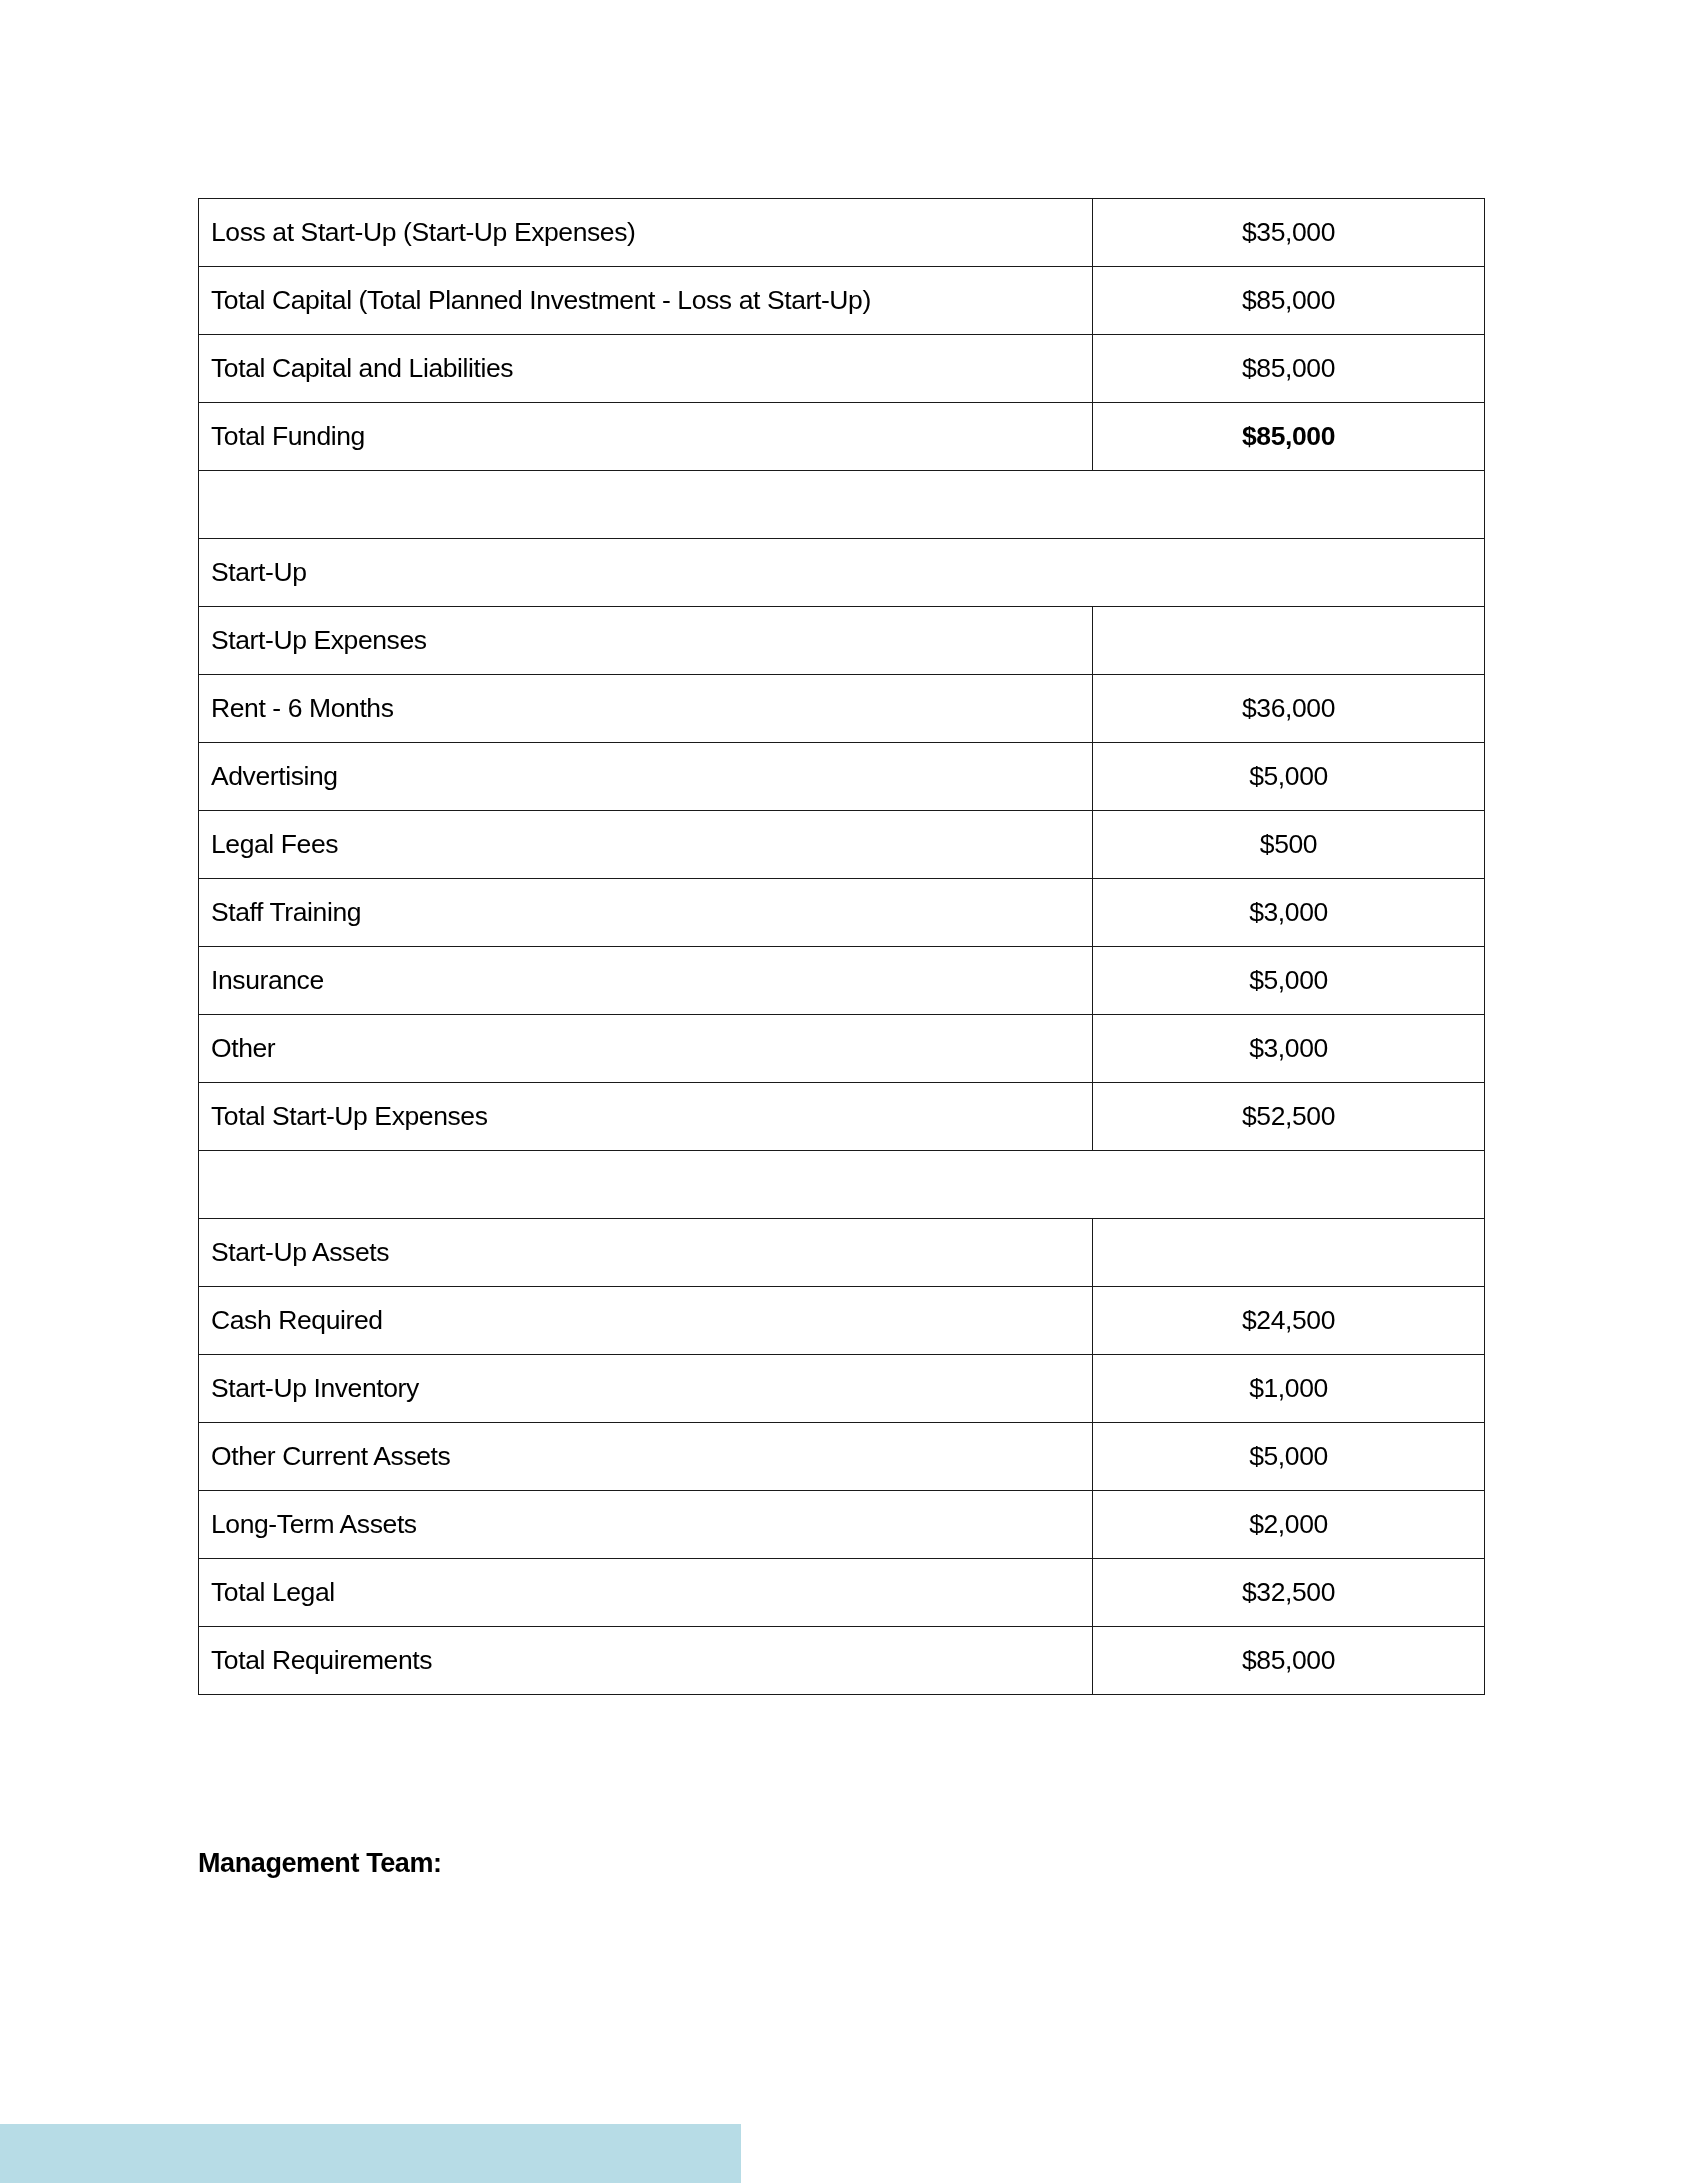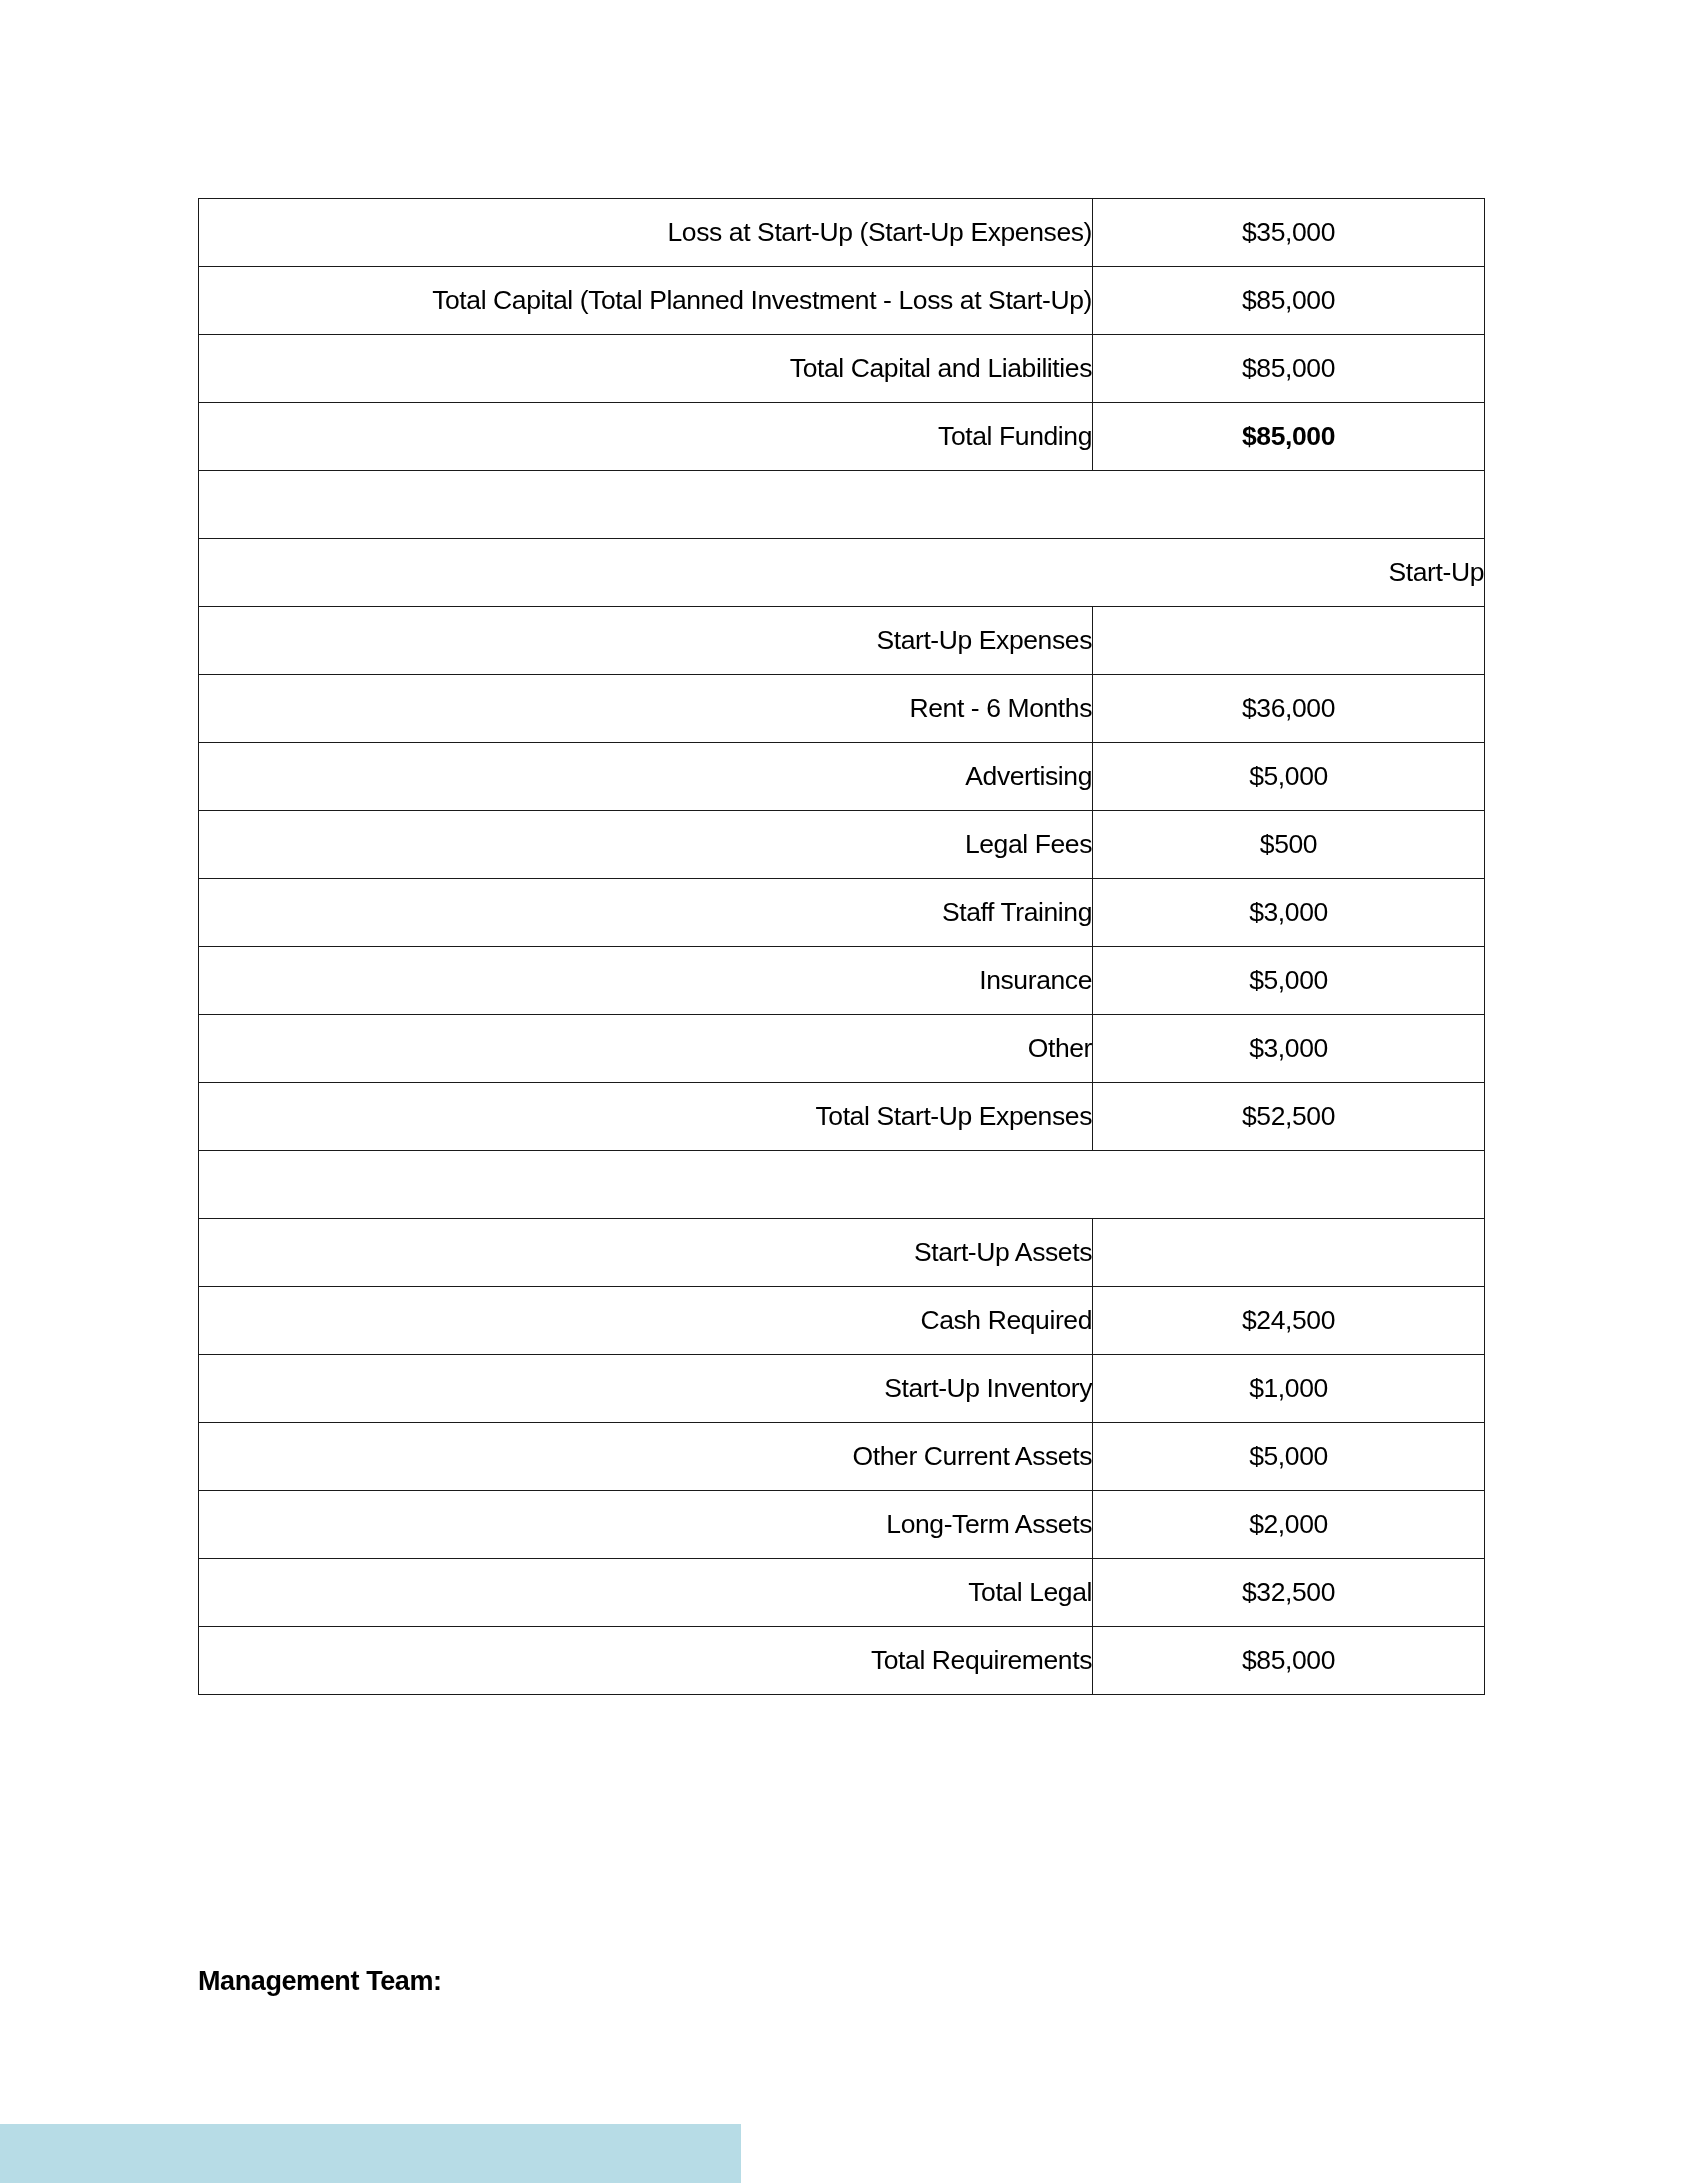--- a/index.html
+++ b/index.html
@@ -7,29 +7,29 @@
     width: 1687px; height: 2183px; position: relative; background: #ffffff;
     font-family: "Liberation Sans", sans-serif; color: #000000; overflow: hidden;
   }
   .fin-table {
     position: absolute; left: 198px; top: 198px; width: 1286px;
     border-collapse: collapse; table-layout: fixed;
   }
   .fin-table td {
     border: 1.3px solid #1a1a1a; height: 67px; padding: 0 0 0 12px;
     font-size: 26.5px; line-height: 29px; vertical-align: middle;
-    letter-spacing: -0.4px; white-space: nowrap; overflow: hidden; text-align: right;
+    letter-spacing: -0.4px; white-space: nowrap; overflow: hidden;
   }
   .fin-table col.c1 { width: 894px; }
   .fin-table col.c2 { width: 392px; }
   .fin-table td.val { text-align: center; padding: 0; margin-top: 12px; }
   .fin-table tr.bold td { font-weight: normal; }
   .fin-table td.boldval { font-weight: bold; }
   .mgmt {
-    position: absolute; left: 198px; top: 1966px;
+    position: absolute; left: 198px; top: 1848px;
     font-size: 27px; font-weight: bold; letter-spacing: -0.4px;
   }
   .footer-bar {
     position: absolute; left: 0; top: 2124px; width: 741px; height: 60px;
   }
 </style>
 </head>
 <body>
 
 <table class="fin-table">

